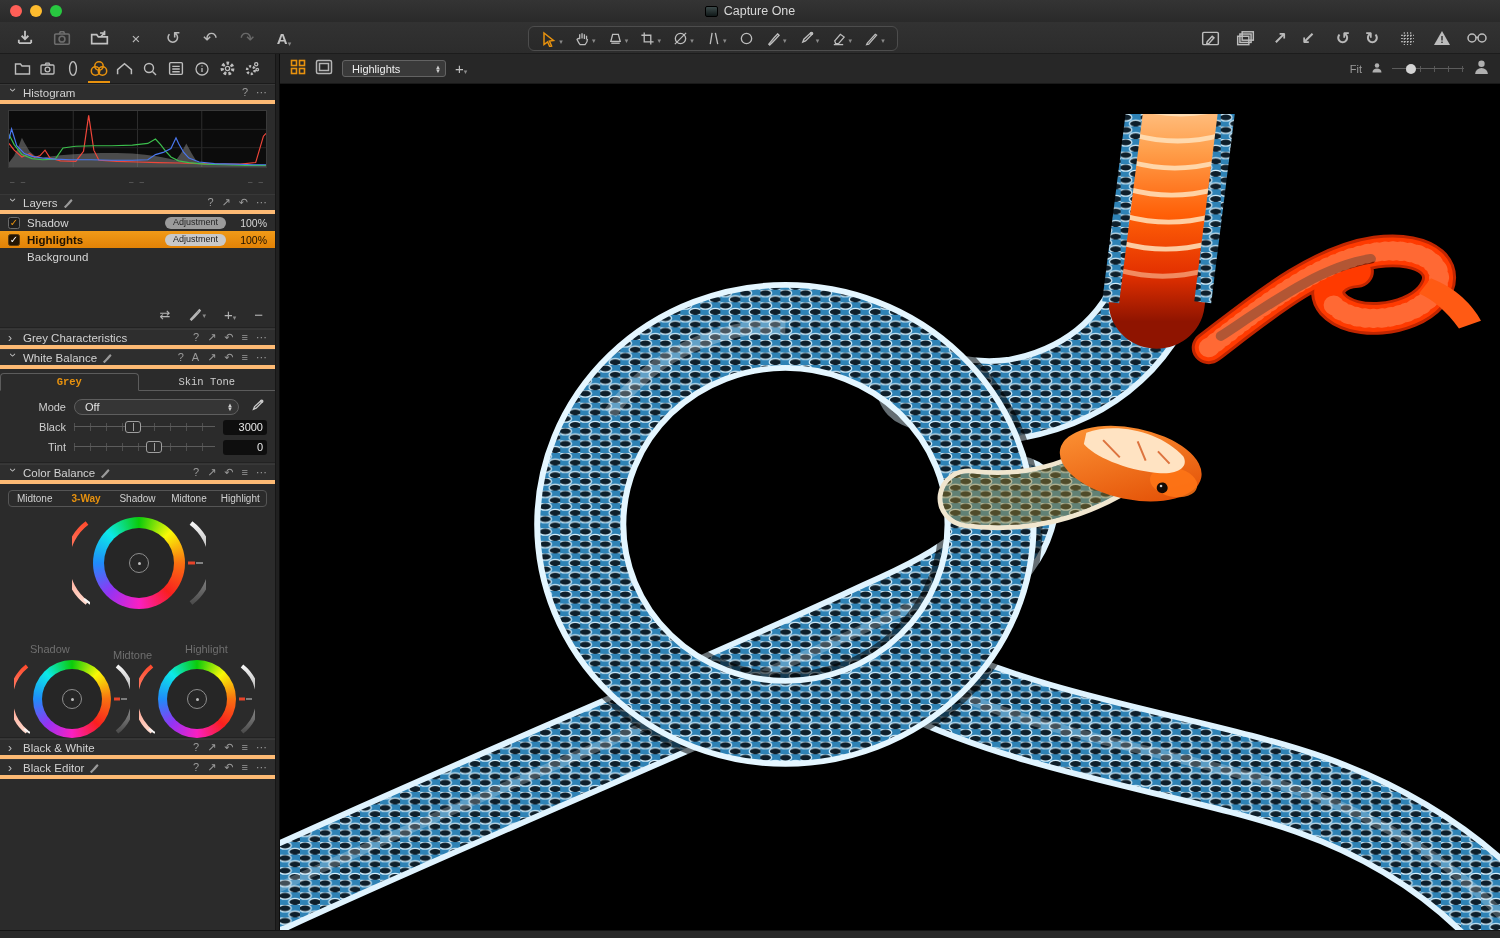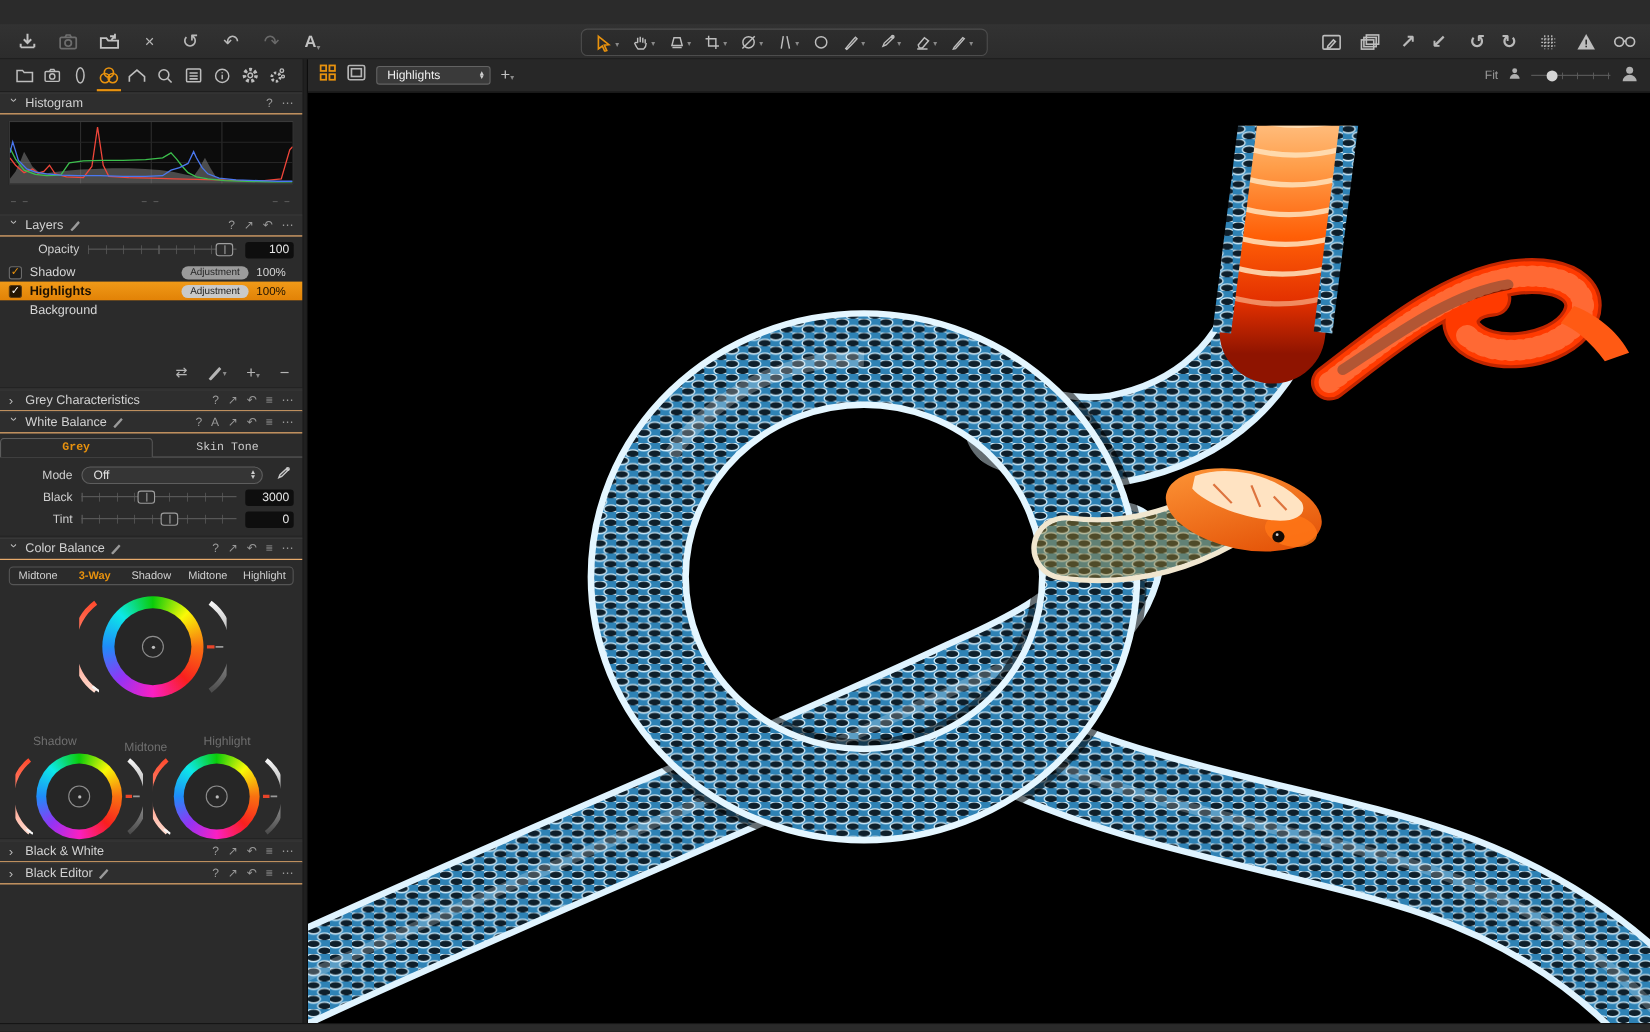--- a/index.html
+++ b/index.html
@@ -33,21 +33,21 @@
   .vdiv{width:4px;background:#202020;border-right:1px solid #0d0d0d;}
   .viewer{flex:1;position:relative;background:#000;}
   
   .tooltabs{height:30px;background:#292929;border-bottom:1px solid #1b1b1b;display:flex;align-items:center;
             justify-content:space-between;padding:0 10px;}
   .ttab{position:relative;width:24px;height:28px;display:flex;align-items:center;justify-content:center;color:#bdbdbd;}
   .ttab.active{color:#e8920e;}
   .ttab.active::after{content:"";position:absolute;left:1px;right:1px;bottom:0;height:2px;background:#e8920e;}
   
   .phead{height:20px;display:flex;align-items:center;padding:0 8px;gap:5px;background:#2e2e2e;
-         border-top:1px solid #383838;border-bottom:1px solid #fdba74;}
+         border-top:1px solid #383838;border-bottom:4px solid #fdba74;}
   .chev{font-size:12px;color:#bdbdbd;display:inline-block;width:10px;transform:rotate(90deg);}
   .chev.closed{transform:none;}
   .ptitle{font-size:11.5px;color:#d2d2d2;}
   .hicons{margin-left:auto;display:flex;align-items:center;gap:8px;font-size:11px;color:#9a9a9a;}
   .hicons span{line-height:1;}
   .brush-mini{color:#9a9a9a;display:flex;}
   
   .histwrap{padding:6px 8px 2px 8px;}
   .histplot{width:259px;height:58px;background:#0c0c0c;border:1px solid #3a3a3a;}
   .histmarks{display:flex;justify-content:space-between;padding:3px 10px 8px 10px;color:#7a7a7a;
@@ -64,21 +64,21 @@
   .valbox{width:44px;height:15px;background:#0e0e0e;border-radius:3px;color:#e8e8e8;font-size:11px;
           text-align:right;padding:1px 4px 0 0;}
   
   .lrow{display:flex;align-items:center;height:17px;padding:0 8px 0 8px;gap:7px;font-size:11.5px;color:#d6d6d6;}
   .lrow.selected{background:linear-gradient(#f09a18,#e28206);color:#1d1102;}
   .cbx{width:12px;height:12px;border-radius:2.5px;background:#1d1d1d;border:1px solid #6b6b6b;
        display:flex;align-items:center;justify-content:center;font-size:10px;line-height:1;color:#e8920e;}
   .lrow.selected .cbx{background:#241502;border-color:#5a3a10;color:#ffffff;}
   .badge{margin-left:auto;background:#9b9b9b;color:#262626;font-size:9px;border-radius:7px;padding:1.5px 8px;line-height:1;}
   .lrow.selected .badge{background:#c9c9c9;color:#222;}
-  .pct{width:34px;text-align:left;font-size:10.5px;}
+  .pct{width:34px;text-align:right;font-size:10.5px;}
   .ltools{display:flex;align-items:center;justify-content:flex-end;gap:18px;height:26px;padding:0 12px;color:#b5b5b5;}
   .sep{height:2px;background:#222;border-bottom:1px solid #353535;}
   
   .wbtabs{display:flex;height:18px;margin:4px 0 6px 0;border-bottom:1px solid #5c5c5c;font-size:10.5px;}
   .wbtab{flex:1;display:flex;align-items:center;justify-content:center;color:#cdcdcd;font-family:Liberation Mono, monospace;}
   .wbtab.active{border:1px solid #5c5c5c;border-bottom:1px solid #2b2b2b;border-radius:4px 4px 0 0;
                 background:#2b2b2b;color:#e8920e;font-weight:bold;margin-bottom:-1px;}
   .dropdown{flex:1;height:16px;background:#353535;border:1px solid #5e5e5e;border-radius:8px;display:flex;
             align-items:center;padding:0 5px 0 10px;font-size:11px;color:#e3e3e3;}
   .stepper{margin-left:auto;display:flex;flex-direction:column;line-height:4px;font-size:6px;color:#cfcfcf;}
@@ -130,20 +130,30 @@
         <stop offset="0" stop-color="#ff4b2e"></stop>
           <stop offset="1" stop-color="#ffd9cc"></stop>
       </linearGradient>
       <linearGradient id="arcR" x1="0" y1="0" x2="0" y2="1">
         <stop offset="0" stop-color="#f5f5f5"></stop>
           <stop offset="1" stop-color="#4d4d4d"></stop>
       </linearGradient>
     </defs>
   </svg>
 
+  <div class="titlebar">
+    <div class="traffic">
+      <span class="tl" style="background:#ff5f57"></span>
+      <span class="tl" style="background:#febc2e"></span>
+      <span class="tl" style="background:#28c840"></span>
+    </div>
+    <div class="title">
+      <span class="appico"></span><span>Capture One</span>
+    </div>
+  </div>
 
   <div class="toolbar">
     <div class="tb-left">
       <span class="tb-ic">
         <svg width="18" height="18" viewBox="0 0 16 16" fill="none" stroke="#c2c2c2" stroke-width="1.6">
           <path d="M8 1.5 v7 M5 6 l3 3 3-3 M2.5 12.5 h11 M2.5 9.5 v3 M13.5 9.5 v3"></path>
           </svg>
       </span>
       <span class="tb-ic dim">
         <svg width="18" height="18" viewBox="0 0 16 16" fill="none" stroke="#c2c2c2" stroke-width="1.4">
@@ -382,29 +392,20 @@
           <svg width="10" height="10" viewBox="0 0 16 16" fill="none" stroke="#9a9a9a" stroke-width="2">
               <path d="M3 14 C6 11 10 6 13 3 l1 1 C11 8 7 12 4 15 Z"></path>
             </svg>
           </span>
         <span class="hicons">
           <span class="help">?</span>
           <span>↗</span>
           <span>↶</span>
           <span>⋯</span>
         </span>
-      </div>
-      <div class="crow" style="height:24px">
-        <span class="lab" style="width:64px">Opacity</span>
-        <span class="slider">
-          <span class="ticks"></span>
-            <span class="track"></span>
-            <span class="handle" style="left:86%"></span>
-        </span>
-        <span class="valbox">100</span>
       </div>
       <div class="lrow">
         <span class="cbx">✓</span>
         <span>Shadow</span>
         <span class="badge">Adjustment</span>
         <span class="pct">100%</span>
       </div>
       <div class="lrow selected">
         <span class="cbx">✓</span>
         <span style="font-weight:bold">Highlights</span>

